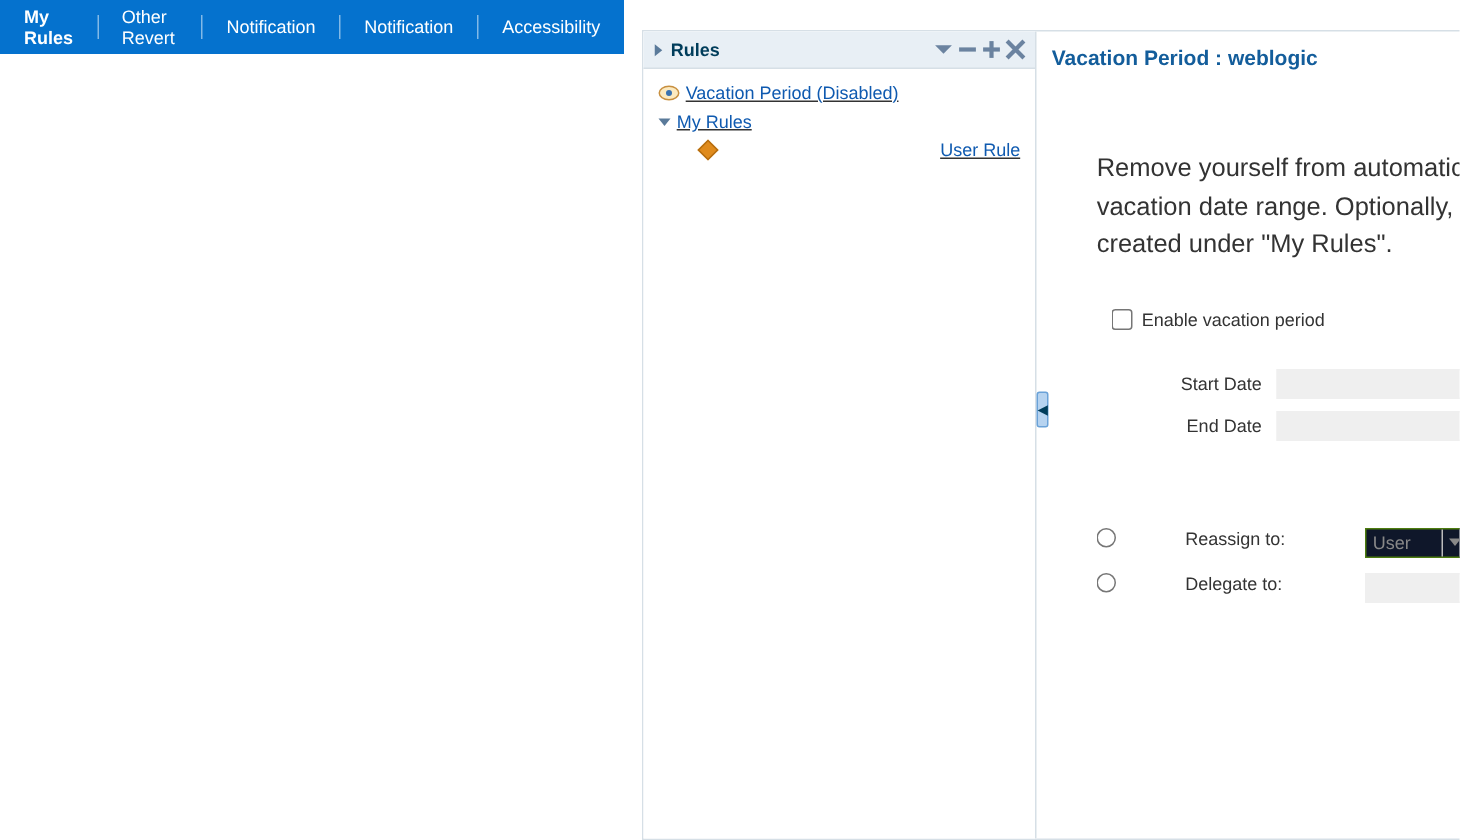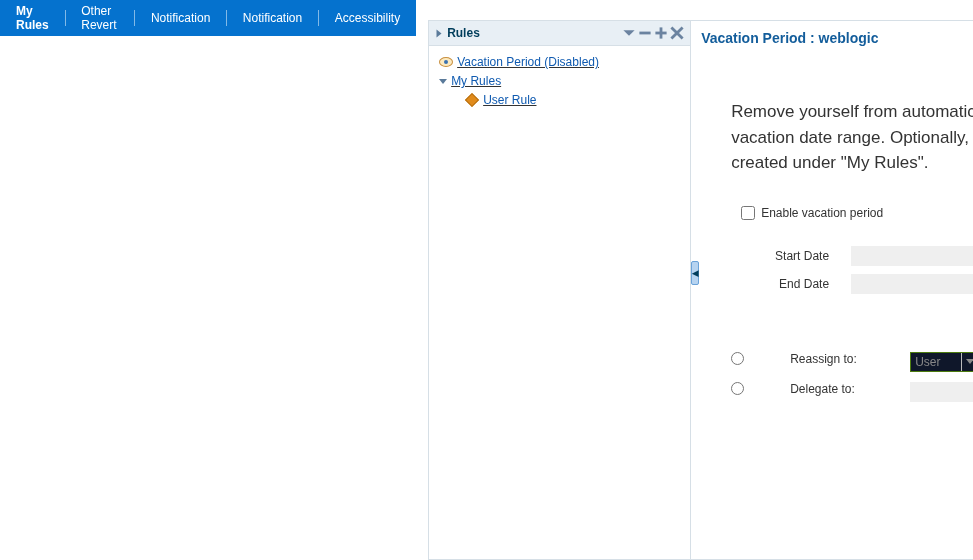--- a/index.html
+++ b/index.html
@@ -24,21 +24,21 @@
     .panel-header-right { display: flex; align-items: center; gap: 2px; }
     .tri-icon { width: 0; height: 0; border-left: 4px solid transparent; border-right: 4px solid transparent; border-top: 5px solid #5a7a9a; margin-right: 4px; transform: rotate(-90deg); display: inline-block; }
     .panel-title { color: #003d5b; font-weight: bold; }
     .hdr-icon { width: 14px; height: 14px; display: flex; align-items: center; justify-content: center; cursor: pointer; color: #6b83a0; }
     
     .tree { padding: 6px 4px; }
     .tree-row { display: flex; align-items: center; padding: 2px 6px; cursor: pointer; margin: 1px 0; text-decoration: underline; }
     .tree-row .label { color: #003d5b; }
     .tree-row.disabled-item .label { color: #0f5ab0; }
     .tree-row.link .label { color: #0f5ab0; }
-    .tree-row.child { padding-left: 32px; }
+    .tree-row.child { padding-left: 32px; justify-content: space-between; }
     .tree-row.mid { padding-left: 6px; }
     .tree-toggle { width: 0; height: 0; border-left: 4px solid transparent; border-right: 4px solid transparent; border-top: 5px solid #5a7a9a; margin-right: 4px; display: inline-block; }
     .eye-icon { width: 14px; height: 10px; border: 1px solid #c89040; border-radius: 50%; margin-right: 4px; position: relative; background: #fceac0; }
     .eye-icon::after { content: ''; position: absolute; width: 4px; height: 4px; background: #3a72b0; border-radius: 50%; top: 2px; left: 4px; }
     .diamond-icon { width: 10px; height: 10px; background: #e08b1c; transform: rotate(45deg); margin-right: 6px; margin-left: 2px; border: 1px solid #b56e10; }
     
     
     .splitter { position: absolute; left: 262px; top: 240px; width: 8px; height: 24px; background: #b6d3f0; border: 1px solid #6aa2d8; border-radius: 2px; display: flex; align-items: center; justify-content: center; cursor: pointer; z-index: 2; }
     .splitter span { color: #003d5b; font-size: 9px; }
     
@@ -50,21 +50,21 @@
     .btn { background: #e8eff5; border: 1px solid #9ab5ce; border-radius: 3px; padding: 3px 12px; cursor: pointer; font-size: 12px; color: #a21caf; }
     .btn.primary { background: #f0f5fa; }
     
     .desc { padding: 50px 40px 0 40px; color: #333; font-size: 17px; line-height: 1.5; }
     
     .form-section { padding: 30px 40px 0 50px; }
     .checkbox-row { display: flex; align-items: center; margin-bottom: 26px; }
     .checkbox-row input[type="checkbox"] { margin-right: 6px; width: 14px; height: 14px; }
     
     .date-row { display: flex; align-items: center; margin-bottom: 8px; }
-    .date-label { width: 110px; text-align: right; padding-right: 22px; color: #333; }
+    .date-label { width: 110px; text-align: right; padding-right: 10px; color: #333; }
     .date-input { width: 130px; height: 20px; background: #efefef; border: 1px solid #efefef; margin-right: 6px; }
     .cal-icon { width: 16px; height: 16px; cursor: pointer; position: relative; }
     .cal-icon svg { width: 16px; height: 16px; }
     
     .assign-section { padding: 50px 40px 0 40px; }
     .assign-row { display: flex; align-items: flex-start; margin-bottom: 10px; gap: 40px; }
     .assign-row input[type="radio"] { margin-right: 6px; }
     .assign-label { width: 80px; }
     .select-box { width: 68px; height: 20px; background: #0f172a; border: 1px solid #4d7c0f; display: flex; align-items: center; padding: 0 4px; margin-right: 18px; color: #888; position: relative; }
     .select-arrow { position: absolute; right: 0; top: 0; width: 16px; height: 18px; border-left: 1px solid #bcbcbc; display: flex; align-items: center; justify-content: center; }

